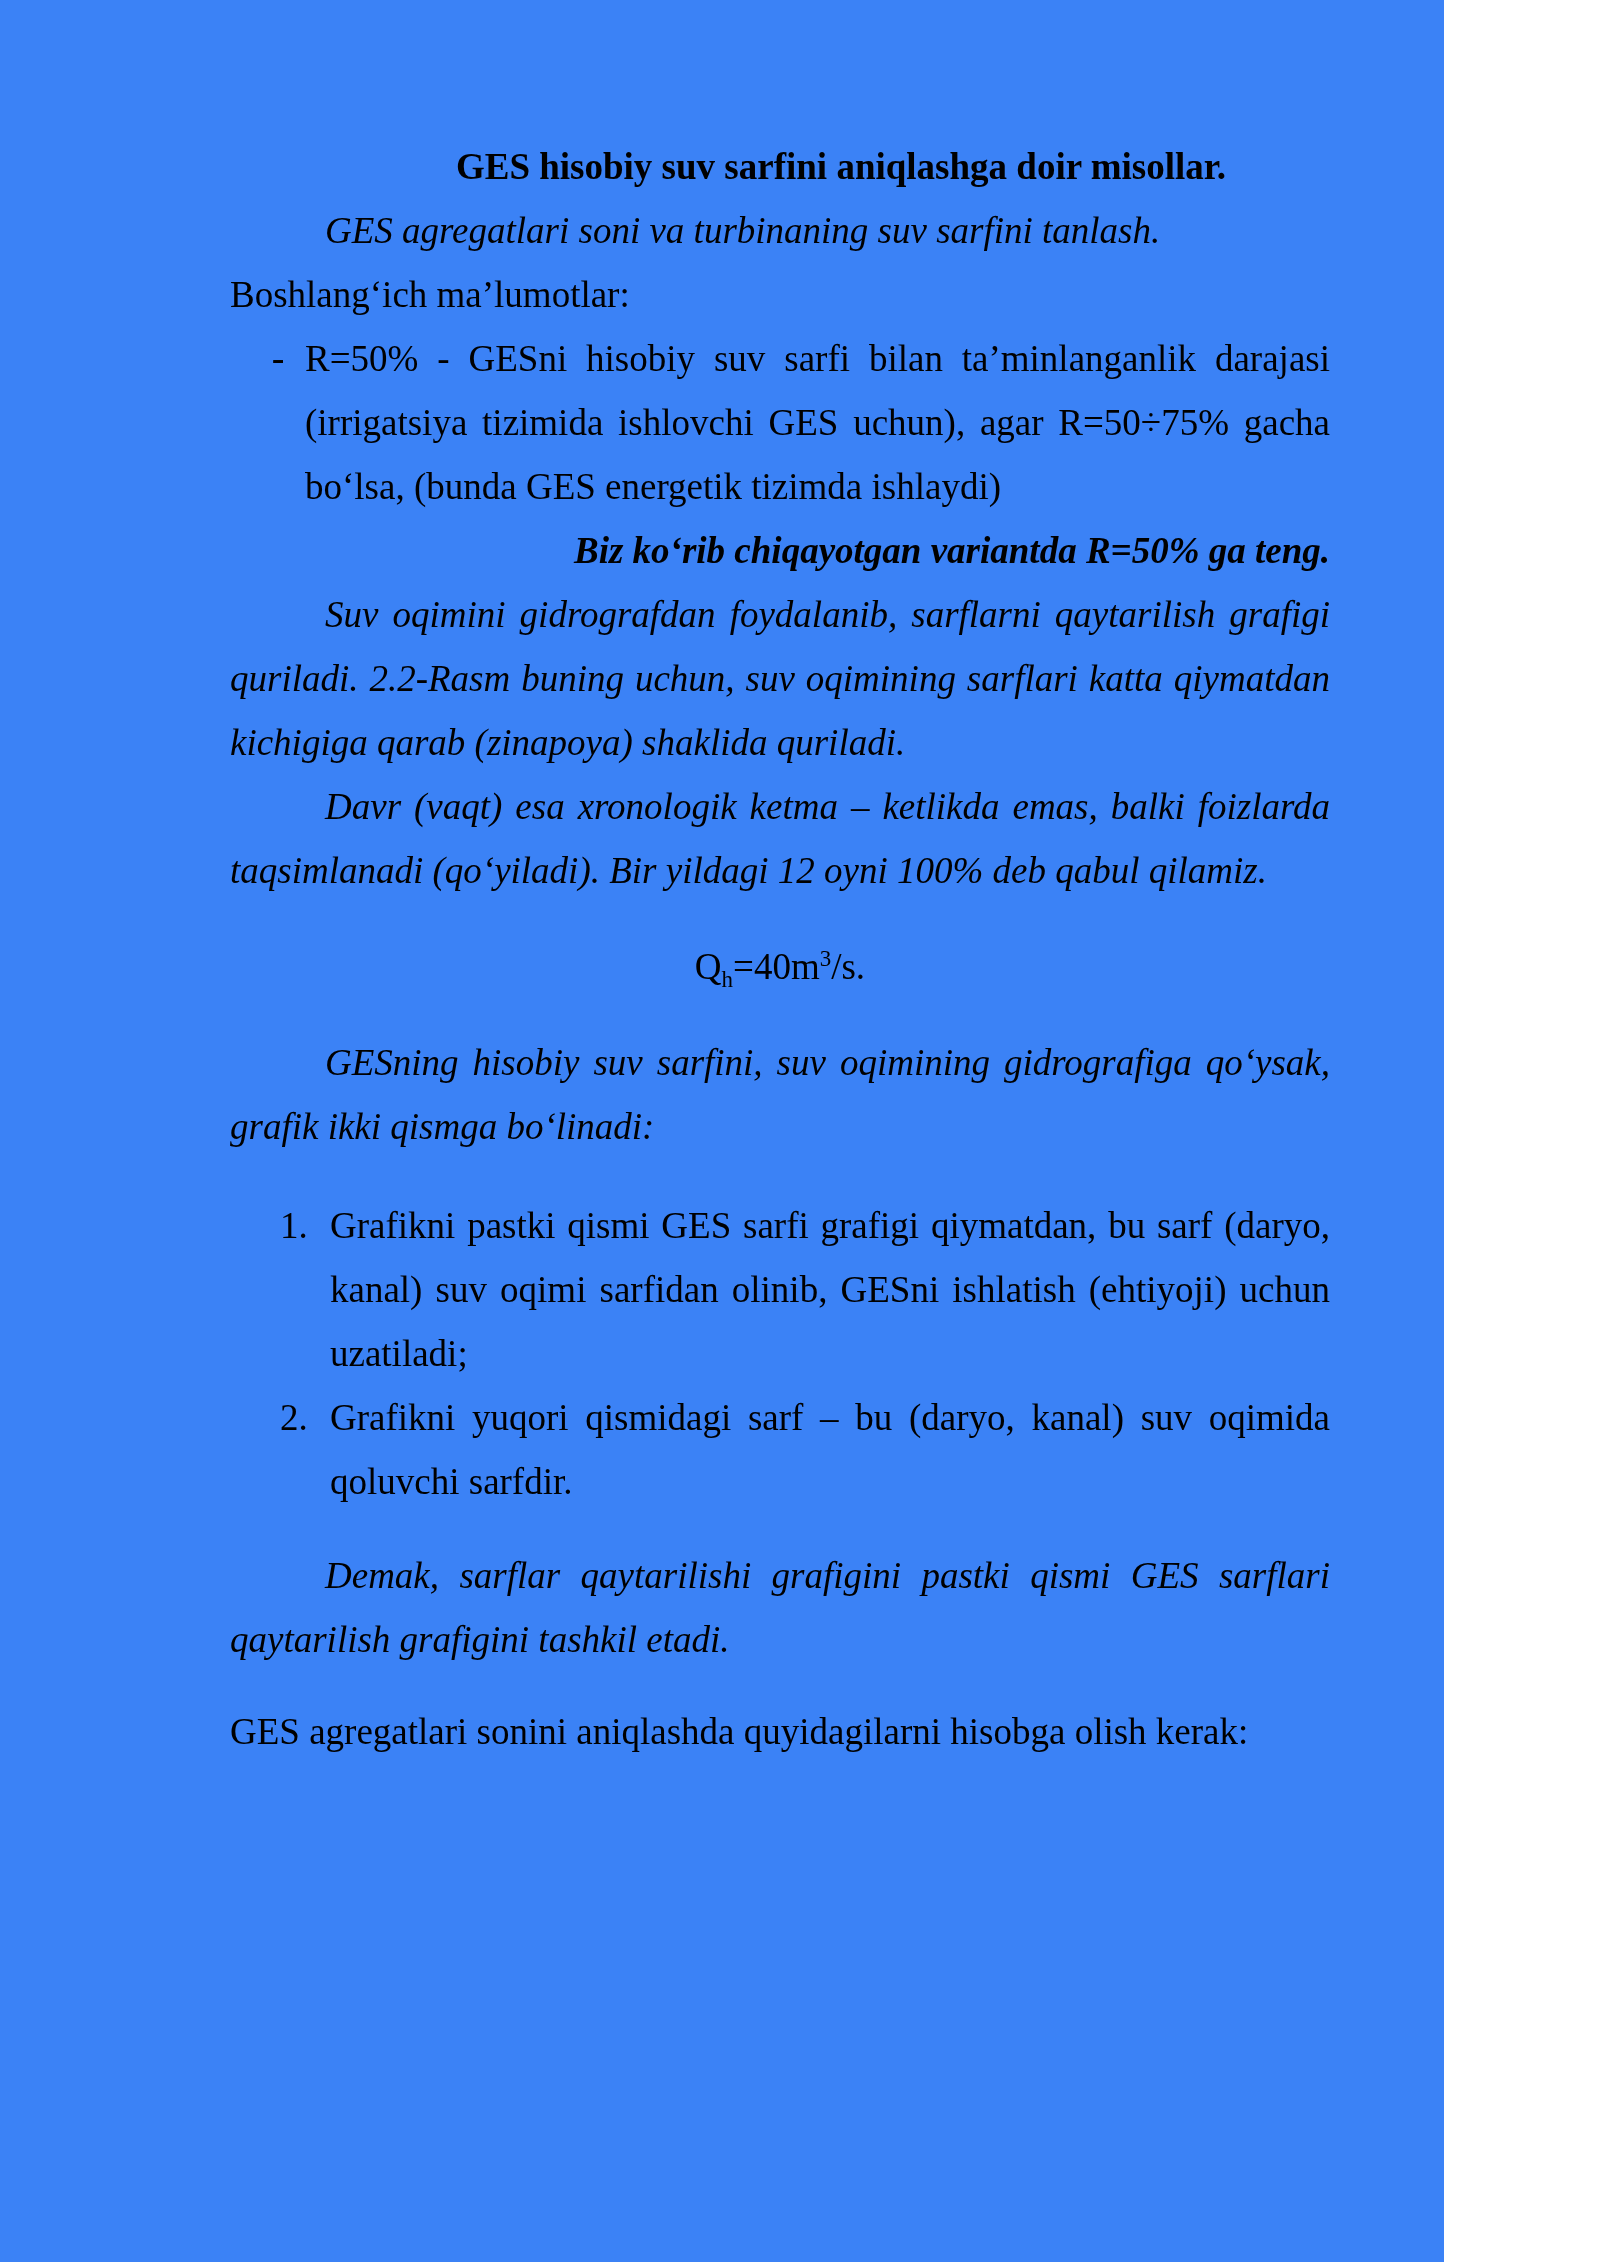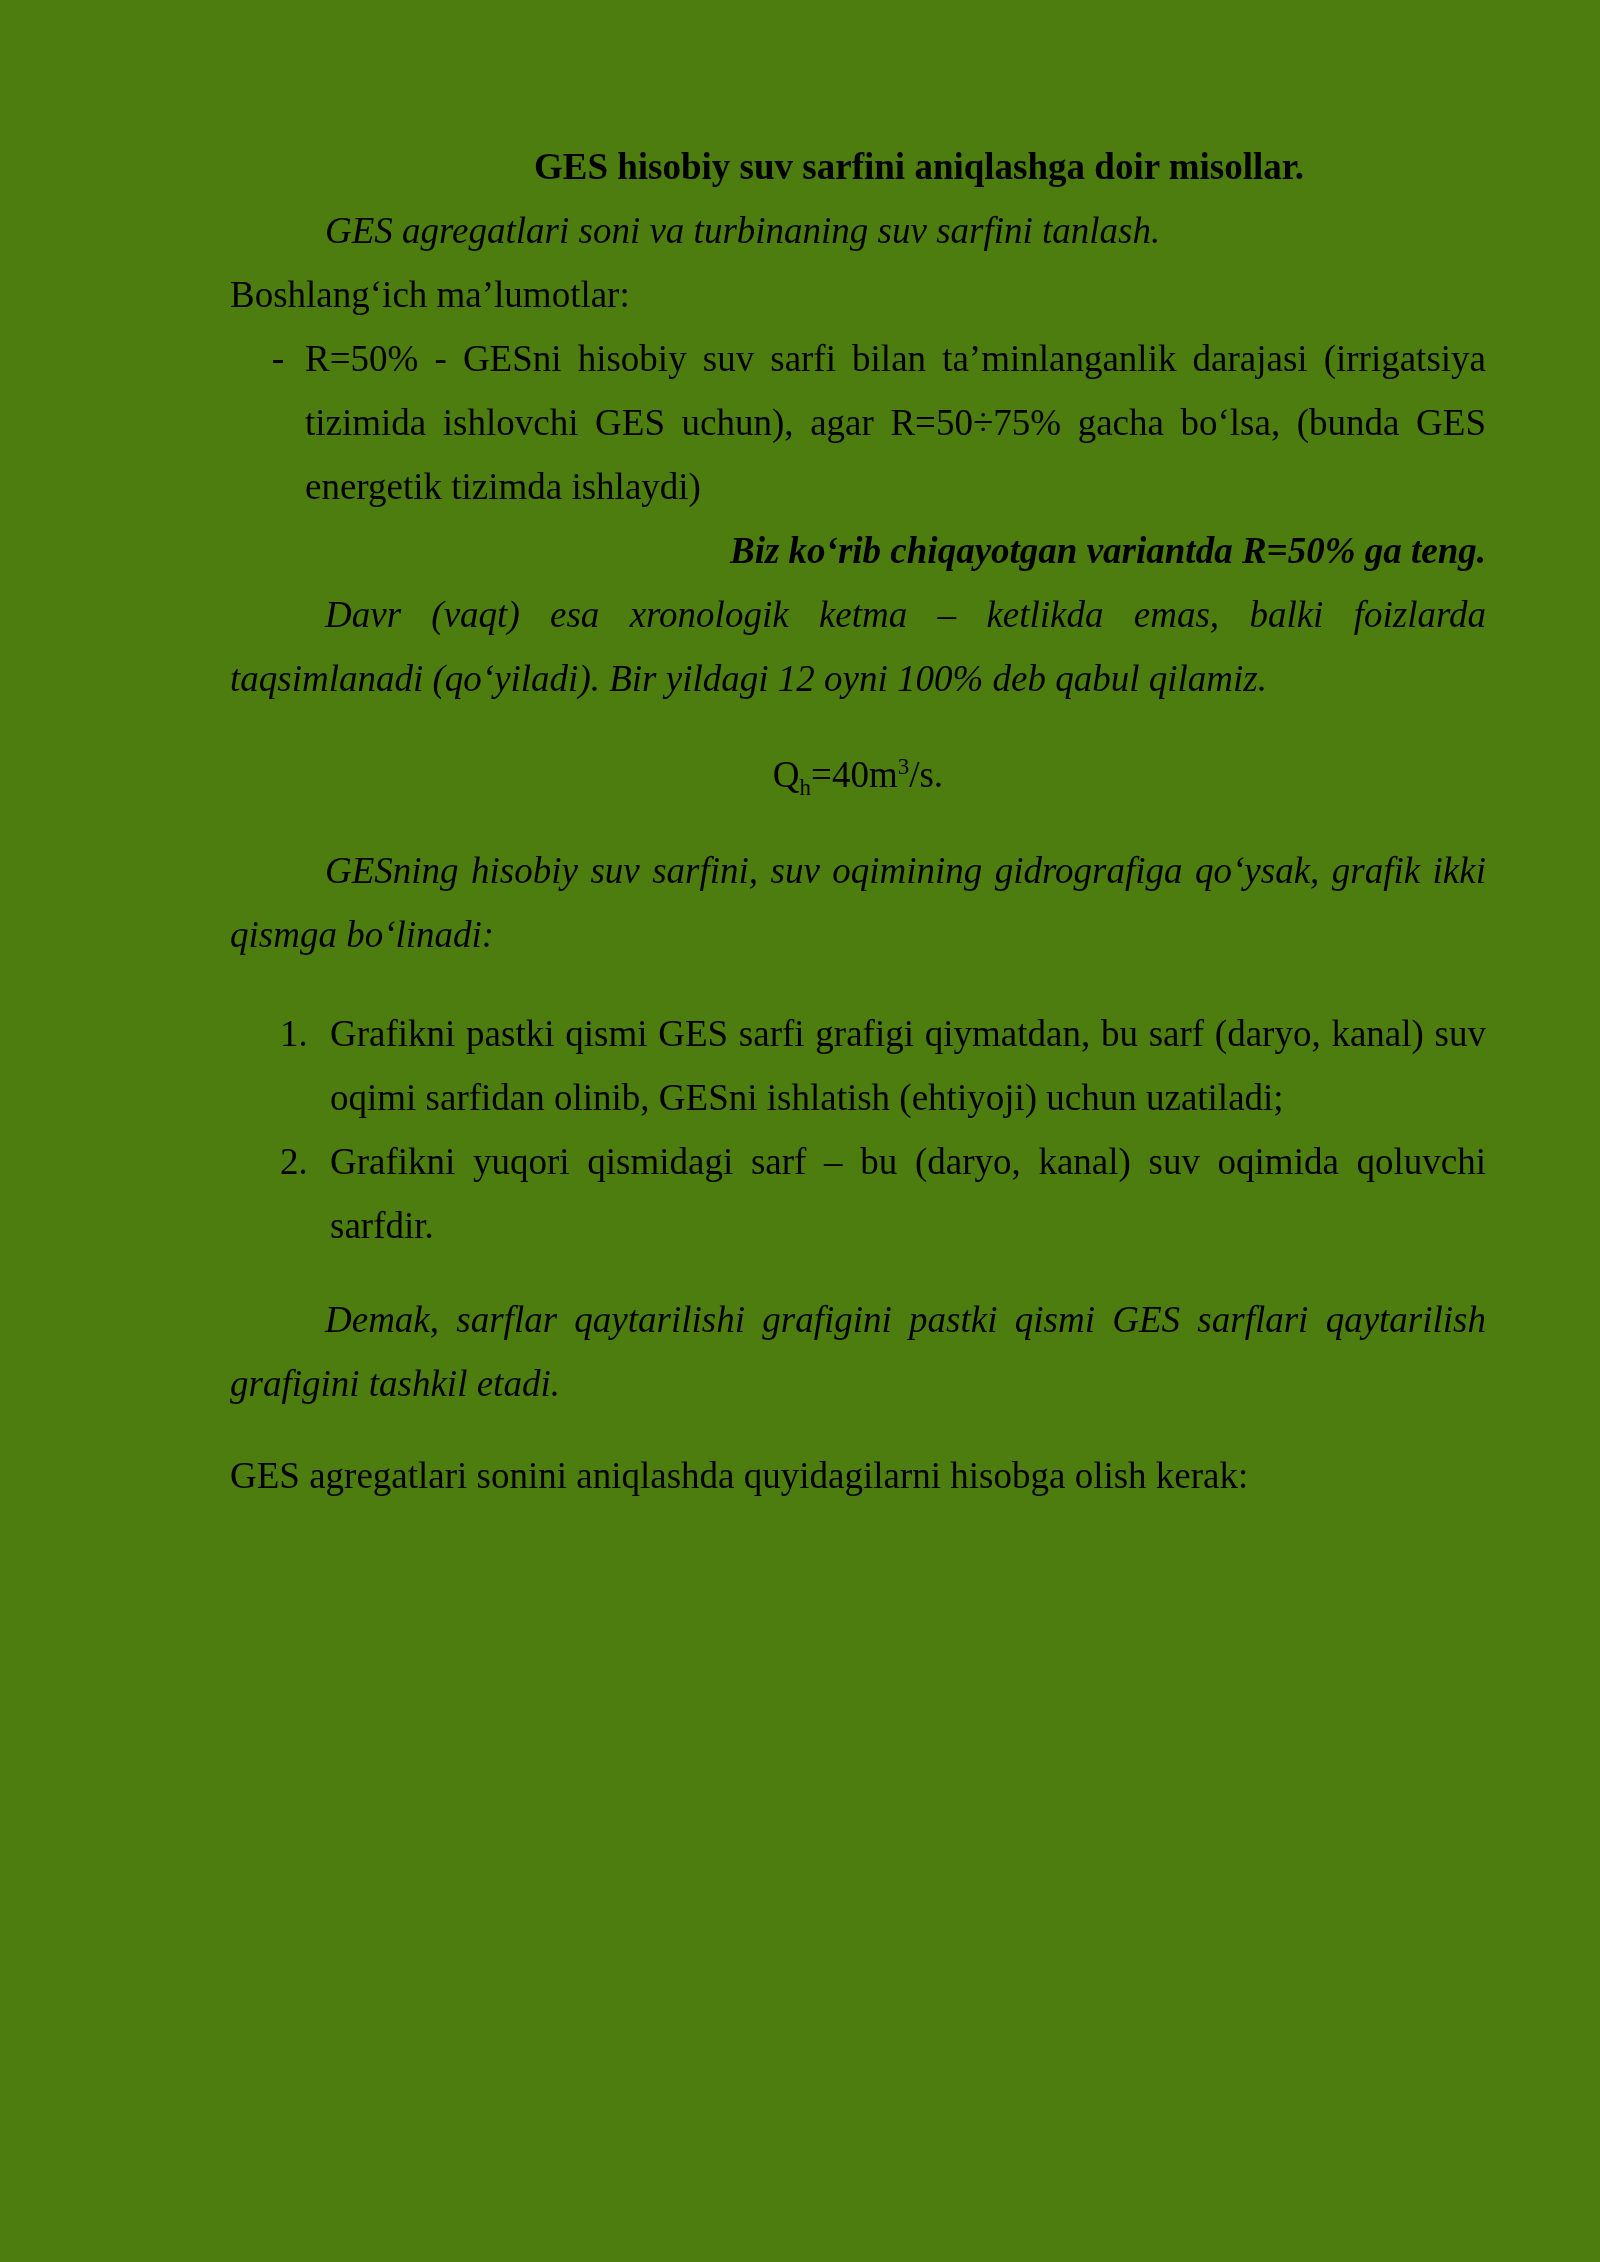--- a/index.html
+++ b/index.html
@@ -2,23 +2,23 @@
 <html><head>
 <meta charset="utf-8">
 <style>
   html, body {
     margin: 0;
     padding: 0;
     background: #ffffff;
   }
   .page {
     position: relative;
-    width: 1600px;
+    width: 1444px;
     height: 2262px;
-    background: #4d7c0f;
+    background: #3b82f6;
     color: #000000;
     font-family: "Liberation Serif", "DejaVu Serif", serif;
     font-size: 37px;
     line-height: 64px;
     box-sizing: border-box;
     padding: 135px 114px 0 230px;
     overflow: hidden;
   }
   p { margin: 0; }
   .title {
@@ -80,20 +80,21 @@
       <span class="marker">-</span>
     </div>
     <div class="dash-item">
       <span class="marker">-</span>
       <span>R=50% - GESni hisobiy suv sarfi bilan ta’minlanganlik darajasi (irrigatsiya tizimida ishlovchi GES uchun), agar R=50÷75% gacha bo‘lsa, (bunda GES energetik tizimda ishlaydi)</span>
     </div>
   </div>
 
   <p class="variant">Biz ko‘rib chiqayotgan variantda R=50% ga teng.</p>
 
+  <p class="para indent">Suv oqimini gidrografdan foydalanib, sarflarni qaytarilish grafigi quriladi. 2.2-Rasm  buning uchun, suv oqimining sarflari katta qiymatdan kichigiga qarab (zinapoya) shaklida quriladi.</p>
 
   <p class="para indent">Davr (vaqt) esa xronologik ketma – ketlikda emas, balki foizlarda taqsimlanadi (qo‘yiladi). Bir yildagi 12 oyni 100% deb qabul qilamiz.</p>
 
 
   <p class="formula sp32"><span>Q</span><sub>h</sub><span>=40m</span><sup>3</sup><span>/s.</span></p>
 
   <p class="para indent sp32">GESning hisobiy suv sarfini, suv oqimining gidrografiga qo‘ysak, grafik ikki qismga bo‘linadi:</p>
 
   <div class="num-list sp35">
     <div class="num-item">

